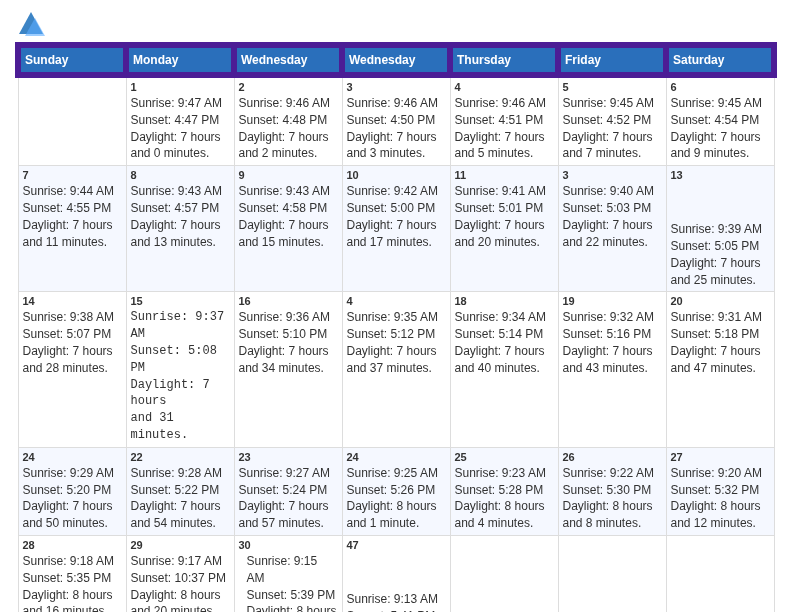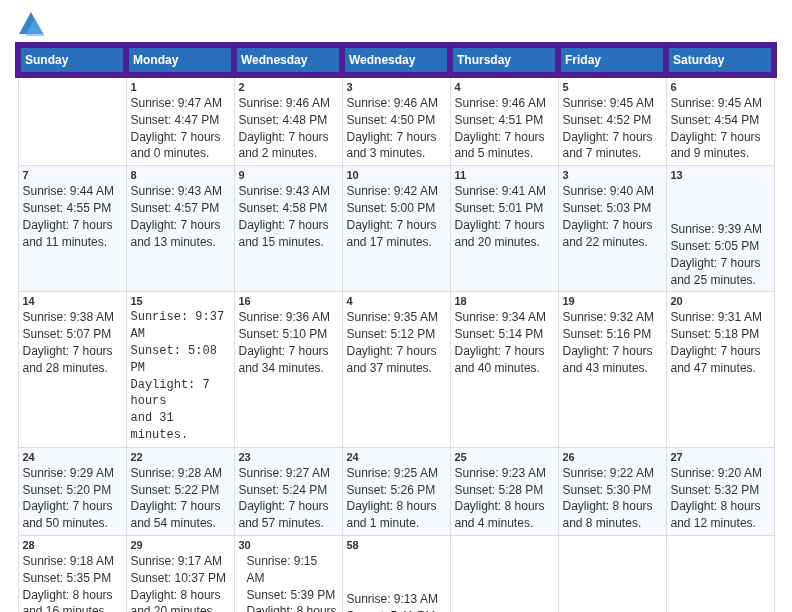--- a/index.html
+++ b/index.html
@@ -337,21 +337,21 @@
 and 20 minutes.</div>
           </td>
           <td>
             <span class="day-number">30</span>
             <div class="day-info" style="white-space: pre-line; margin-left: 8px;">Sunrise: 9:15 AM
 Sunset: 5:39 PM
 Daylight: 8 hours
 and 24 minutes.</div>
           </td>
           <td>
-            <span class="day-number">58</span>
+            <span class="day-number">47</span>
             <div class="day-info" style="white-space: pre-line; margin-top: 40px;">Sunrise: 9:13 AM
 Sunset: 5:41 PM
 Daylight: 8 hours
 and 28 minutes.</div>
           </td>
           <td class="empty-cell"></td>
           <td class="empty-cell"></td>
           <td class="empty-cell"></td>
         </tr>
       </tbody>

